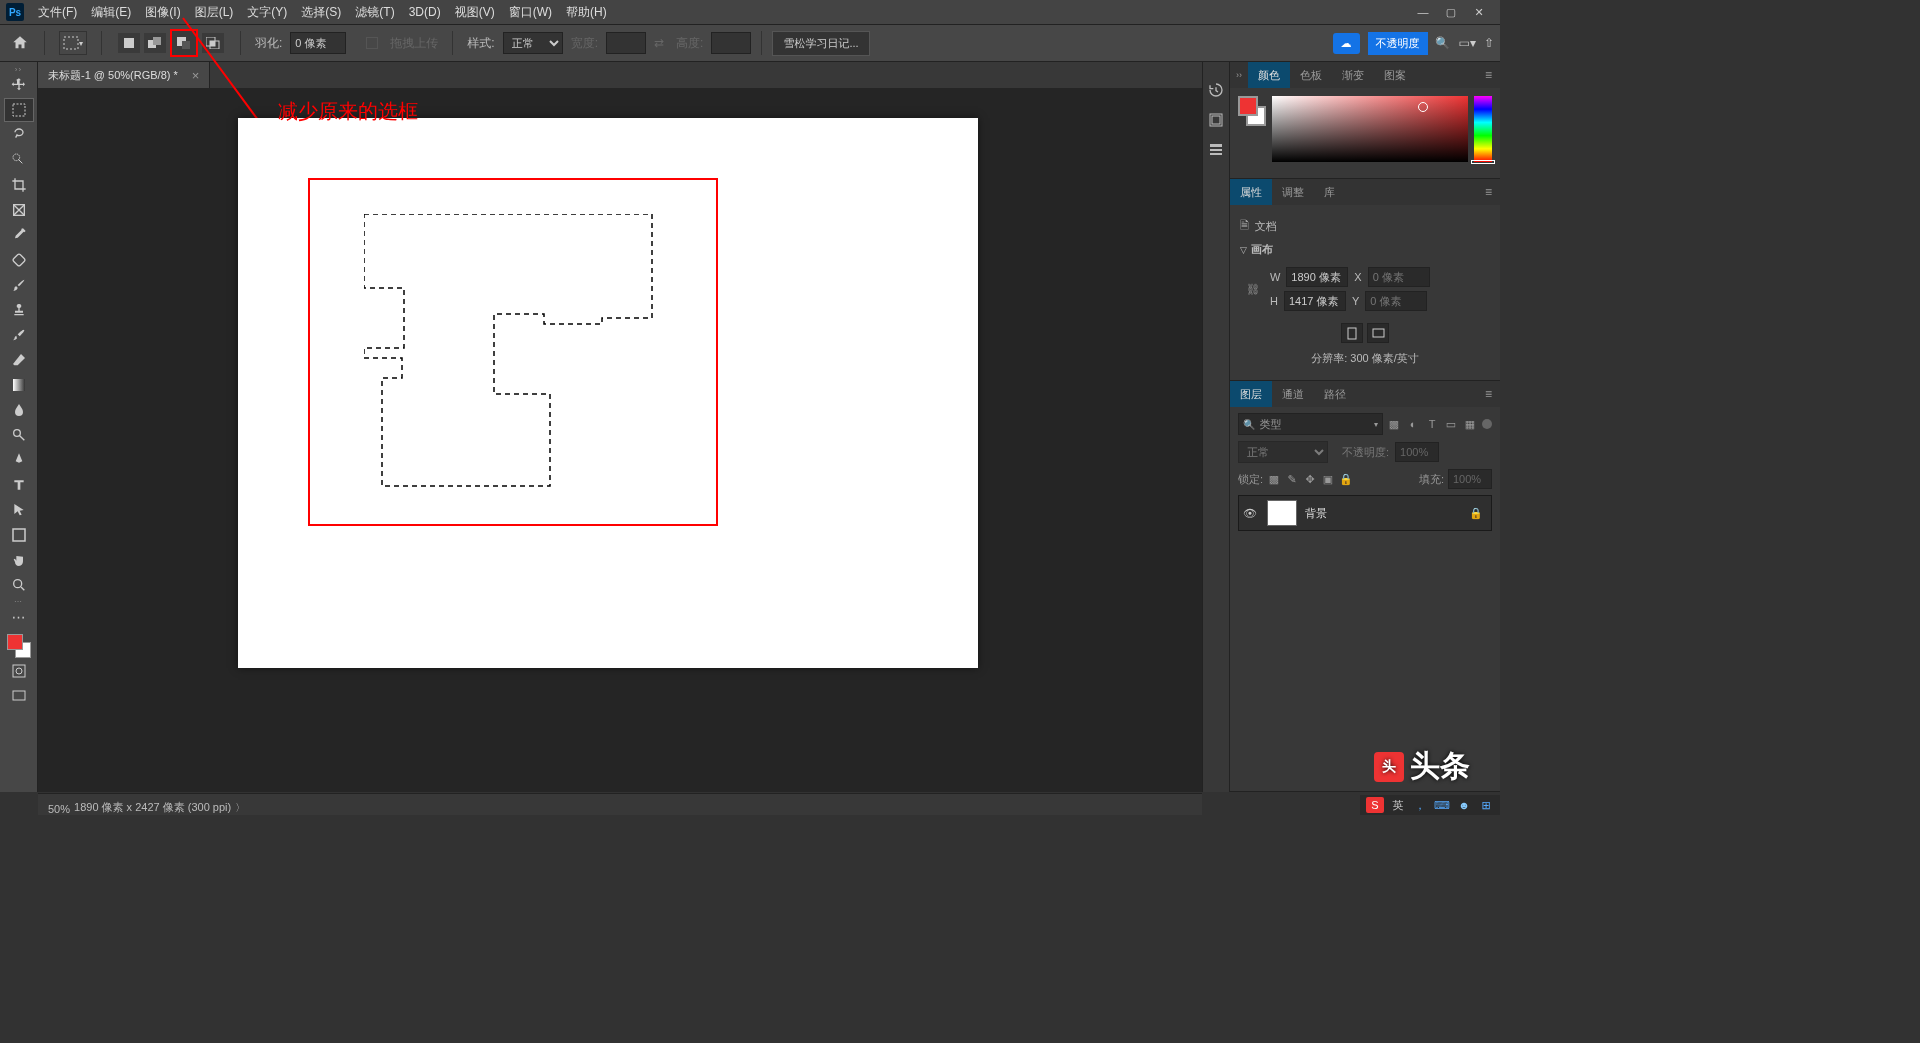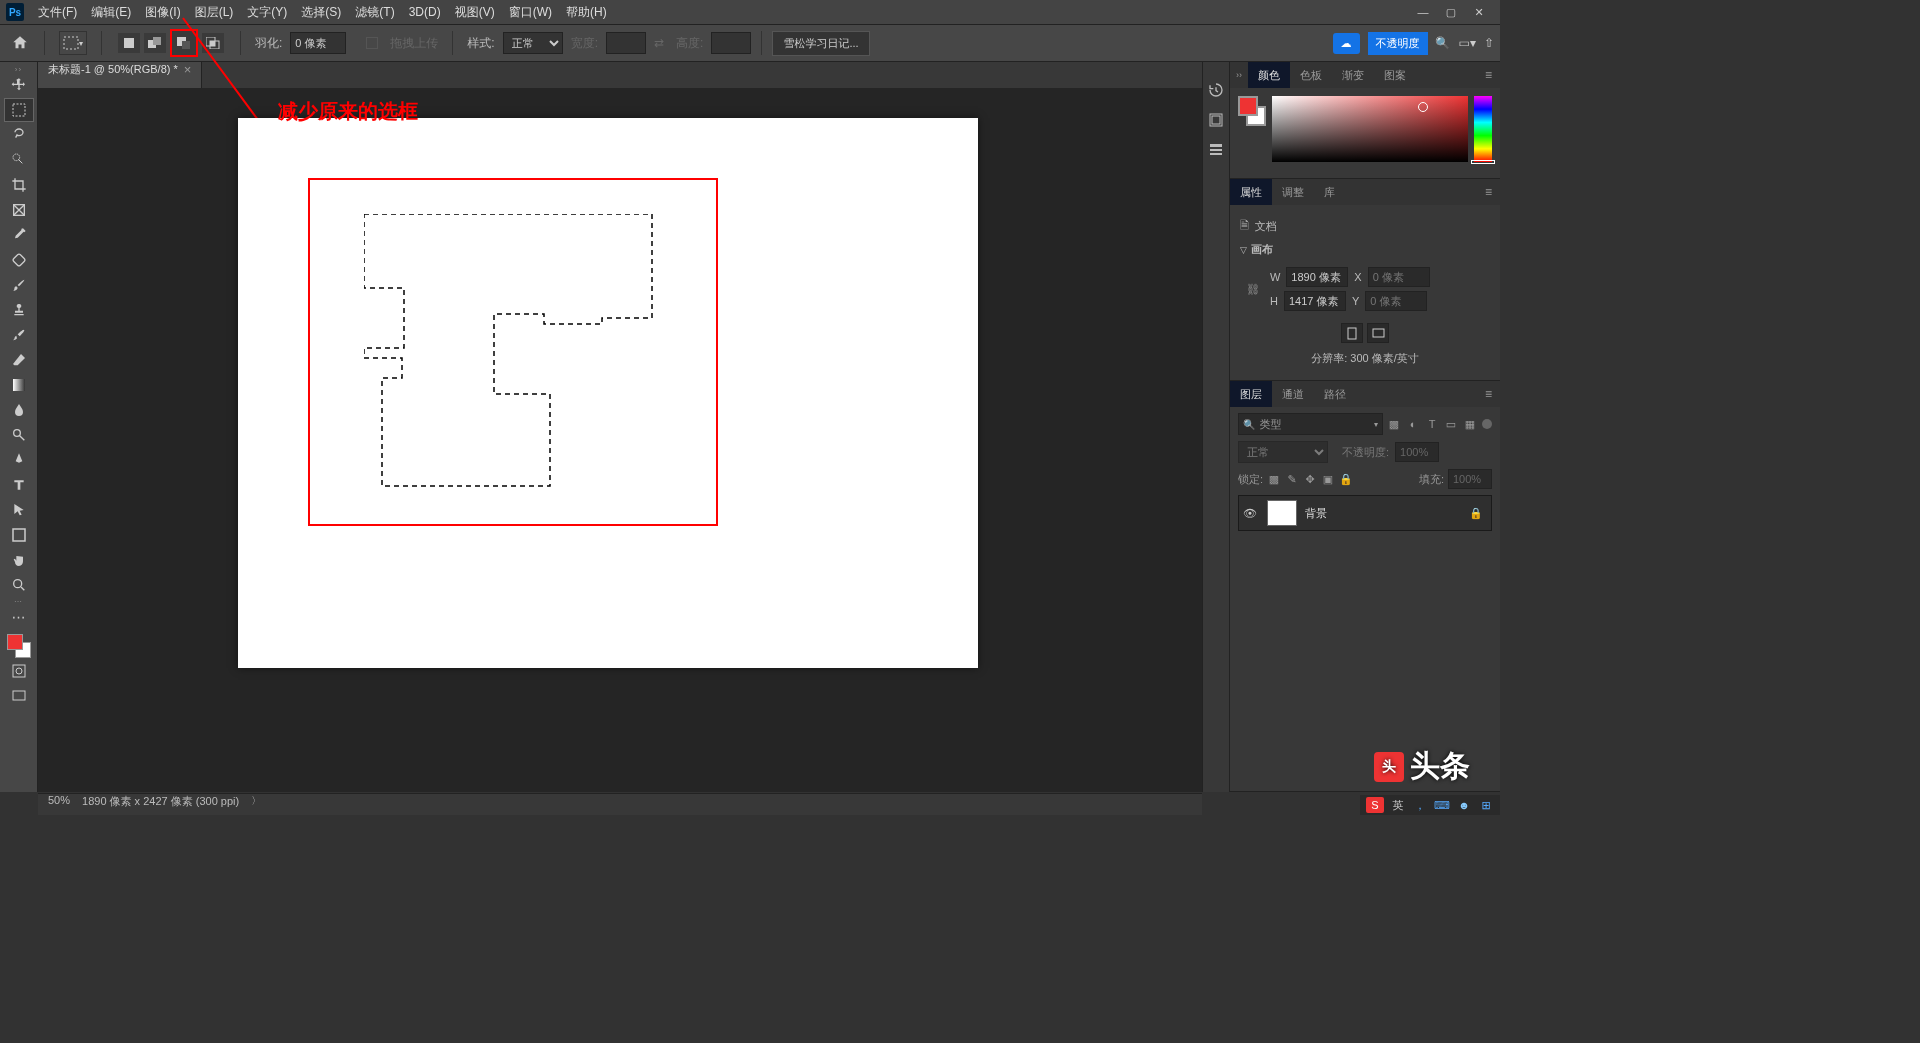--- a/index.html
+++ b/index.html
@@ -38,38 +38,38 @@
 .tool.active { background: #333; border: 1px solid #666; }
 .tool svg { width: 16px; height: 16px; }
 .tool-dots { height: 6px; display: flex; align-items: center; justify-content: center; color: #888; font-size: 8px; letter-spacing: 1px; }
 .swatches { width: 24px; height: 24px; position: relative; margin-top: 4px; }
 .swatch-fg { width: 16px; height: 16px; background: #e33; border: 1px solid #999; position: absolute; top: 0; left: 0; z-index: 2; }
 .swatch-bg { width: 16px; height: 16px; background: #fff; border: 1px solid #999; position: absolute; bottom: 0; right: 0; }
 
 
 .doc-area { flex: 1; background: #252525; display: flex; flex-direction: column; position: relative; }
 .doc-tab { background: #383838; height: 26px; display: flex; align-items: center; }
-.tab { background: #474747; height: 26px; padding: 0 10px; display: flex; gap: 6px; font-size: 11px; color: #ddd; border-right: 1px solid #222; }
+.tab { background: #474747; height: 26px; padding: 0 10px; display: flex; align-items: center; gap: 14px; font-size: 11px; color: #ddd; border-right: 1px solid #222; }
 .tab .close { color: #999; cursor: pointer; font-size: 13px; }
 .canvas-wrap { flex: 1; display: flex; align-items: flex-start; justify-content: flex-start; padding: 30px 0 0 200px; position: relative; }
 .canvas { background: #fff; width: 740px; height: 550px; position: relative; box-shadow: 0 0 8px rgba(0,0,0,0.5); }
-.annotation-text { position: absolute; color: #ff0000; font-size: 20px; font-weight: bold; left: 40px; top: -20px; }
+.annotation-text { position: absolute; color: #ff0000; font-size: 20px; font-weight: normal; left: 40px; top: -20px; }
 .arrow-line { position: absolute; }
 .red-box { position: absolute; border: 2px solid #ff0000; left: 70px; top: 60px; width: 410px; height: 348px; }
 
 
 .mid-strip { width: 28px; background: #383838; display: flex; flex-direction: column; padding-top: 18px; gap: 10px; align-items: center; border-left: 1px solid #222; border-right: 1px solid #222; }
 .strip-icon { width: 20px; height: 20px; display:flex;align-items:center;justify-content:center;color:#bbb;cursor:pointer; }
 
 
 .panels { width: 270px; background: #383838; display: flex; flex-direction: column; }
 .panel { border-bottom: 1px solid #222; }
 .panel-tabs { display: flex; background: #333; height: 26px; align-items: center; }
 .ptab { padding: 0 10px; font-size: 11px; color: #999; height: 26px; display: flex; align-items: center; cursor: pointer; }
-.ptab.active { background: #0f172a; color: #ddd; }
+.ptab.active { background: #0c4a6e; color: #ddd; }
 .ptab-menu { margin-left: auto; padding: 0 8px; color: #999; cursor: pointer; }
 
 .color-panel-body { display: flex; padding: 8px; gap: 6px; height: 90px; }
 .color-swatch { width: 28px; height: 28px; }
 .color-sw-fg { background: #e33; border: 2px solid #999; width: 20px; height: 20px; position: relative; z-index: 2; }
 .color-sw-bg { background: #fff; border: 2px solid #999; width: 20px; height: 20px; position: relative; top: -10px; left: 8px; }
 .color-picker { flex: 1; height: 66px; background: linear-gradient(to bottom, rgba(0,0,0,0) 0%, #000 100%), linear-gradient(to right, #fff 0%, #e33 100%); position: relative; }
 .picker-ring { width: 10px; height: 10px; border: 1.5px solid #fff; border-radius: 50%; position: absolute; top: 6px; right: 40px; }
 .hue-bar { width: 18px; height: 66px; background: linear-gradient(to bottom, #f0f, #00f, #0ff, #0f0, #ff0, #f00); position: relative; }
 .hue-thumb { position: absolute; bottom: -2px; left: -3px; right: -3px; height: 4px; border: 1px solid #fff; }
@@ -92,21 +92,21 @@
 .layer-blend { display: flex; gap: 6px; margin-bottom: 6px; align-items: center; }
 .blend-sel { background: #2a2a2a; border: 1px solid #222; color: #999; width: 90px; height: 22px; padding: 0 4px; font-size: 11px; }
 .lock-row { display: flex; gap: 4px; align-items: center; font-size: 11px; color: #999; margin-bottom: 6px; }
 .layer-item { display: flex; align-items: center; gap: 8px; background: #2f2f2f; padding: 4px; border: 1px solid #1a1a1a; }
 .eye-icon { width: 16px; color: #ccc; }
 .layer-thumb { width: 30px; height: 26px; background: #fff; border: 1px solid #666; }
 .layer-name { flex: 1; color: #ddd; font-size: 11px; }
 .lock-ico { color: #999; padding-right: 4px; }
 
 
-.statusbar { position: absolute; bottom: 0; left: 38px; right: 298px; height: 22px; background: #383838; display: flex; align-items: flex-start; padding: 0 10px; font-size: 11px; color: #bbb; gap: 12px; border-top: 1px solid #222; }
+.statusbar { position: absolute; bottom: 0; left: 38px; right: 298px; height: 22px; background: #383838; display: flex; align-items: flex-end; padding: 0 10px; font-size: 11px; color: #bbb; gap: 4px; border-top: 1px solid #222; }
 
 
 .watermark { position: absolute; bottom: 28px; right: 30px; color: #fff; font-size: 30px; font-weight: bold; display: flex; align-items: center; gap: 6px; text-shadow: 0 0 4px #000; }
 .wm-icon { background: #e33; color: #fff; width: 30px; height: 30px; border-radius: 4px; display:flex;align-items:center;justify-content:center;font-size:14px; }
 
 
 .taskbar { position: absolute; bottom: 0; right: 0; height: 20px; display: flex; align-items: center; gap: 6px; padding: 0 6px; background: #2a2a2a; }
 .tb-ico { width: 16px; height: 16px; display:flex;align-items:center;justify-content:center; font-size:11px;}
 </style>
 </head>

